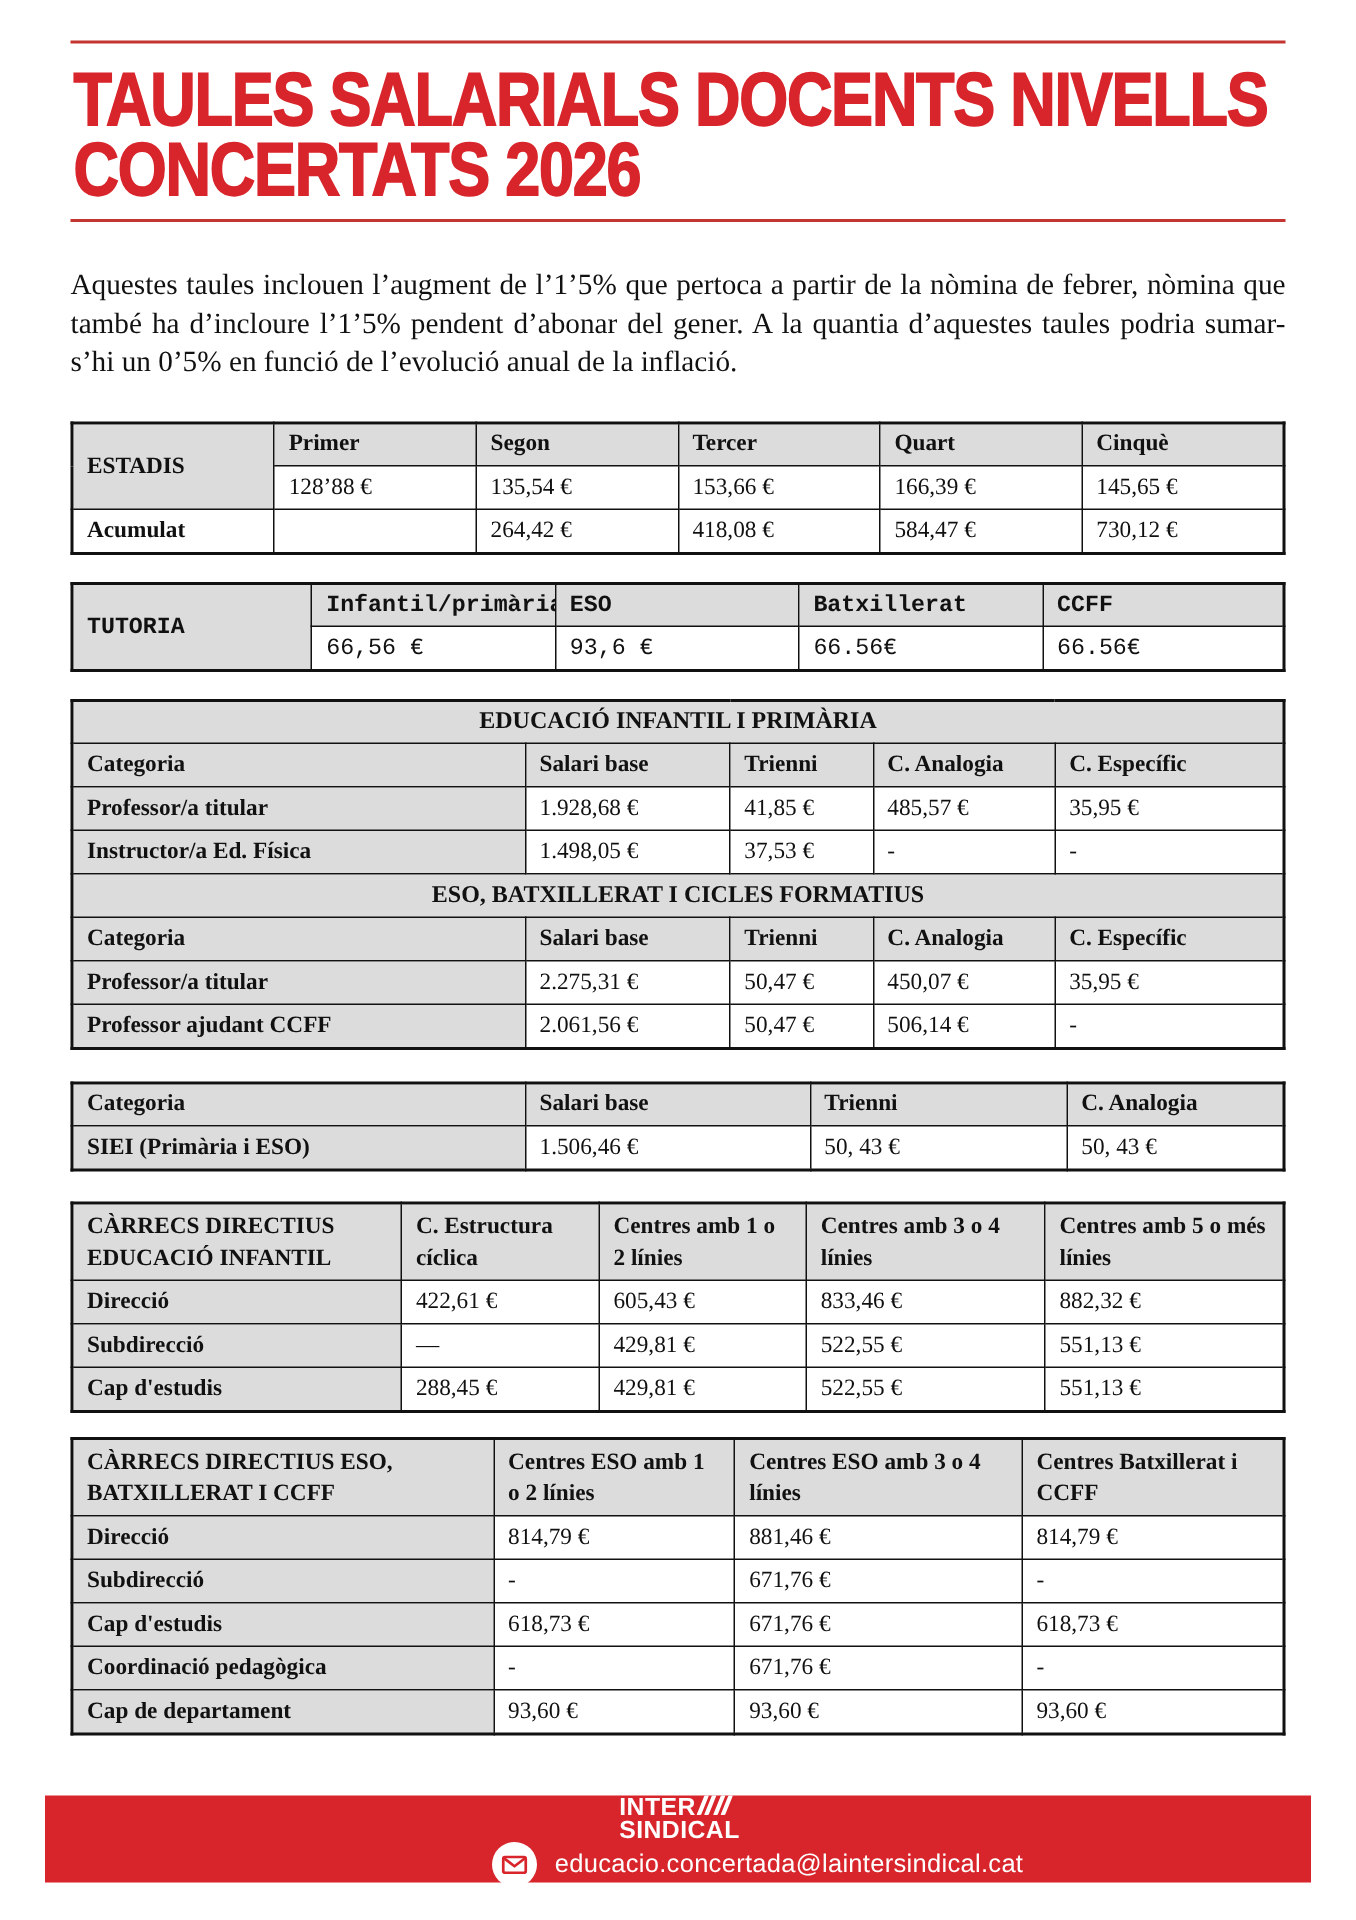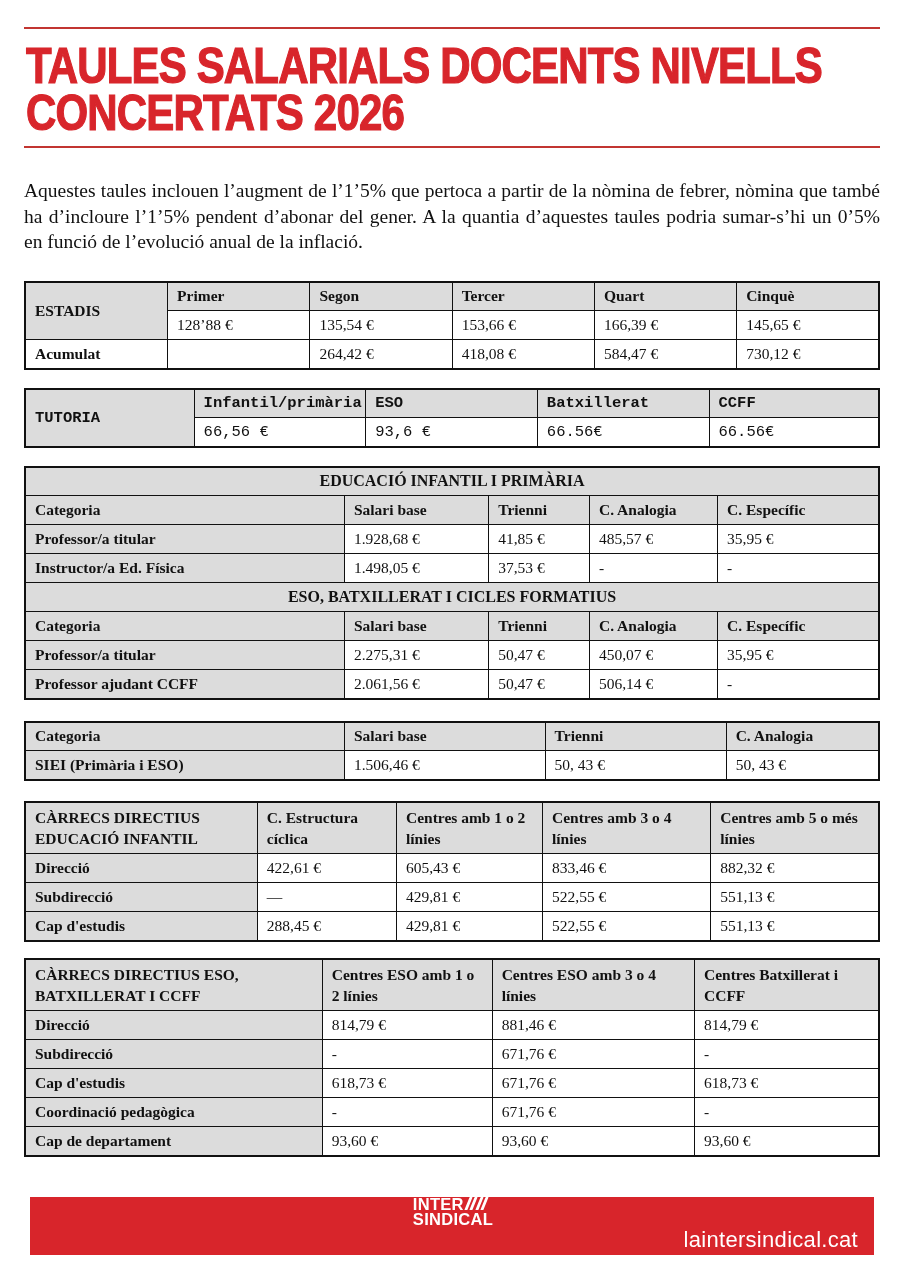--- a/index.html
+++ b/index.html
@@ -4,21 +4,21 @@
 <style>
   * { box-sizing: border-box; }
   html, body { margin: 0; padding: 0; }
   body {
     width: 904px; height: 1280px;
     background: #ffffff;
     color: #111;
     font-family: "Liberation Serif", serif;
     overflow: hidden;
   }
-  .page { padding: 0 24px; }
+  .page { padding: 0 47px; }
 
   .red-rule { height: 2px; background: #c23531; border: 0; margin: 0; }
   .rule-top { margin-top: 27px; }
   .rule-under-title { margin-top: 9px; }
 
   h1.doc-title {
     margin: 14px 0 0 2px;
     color: #d8252b;
     font-family: "Liberation Sans", sans-serif;
     font-weight: bold;
@@ -335,15 +335,23 @@
     </tbody>
   </table>
 
 </div>
 
 <div class="footer-bar">
   <div class="logo">
     <span>INTER</span><span class="slashes"><i></i><i></i><i></i><i></i></span><br>
     <span>SINDICAL</span>
   </div>
+  <div class="email-group">
+    <svg class="email-icon" viewBox="0 0 30 30">
+      <circle cx="15" cy="15" r="15" fill="#ffffff"></circle>
+      <rect x="7.5" y="10" width="15" height="10.5" rx="1.2" fill="none" stroke="#d8252b" stroke-width="1.8"></rect>
+      <path d="M8 10.8 L15 16.2 L22 10.8" fill="none" stroke="#d8252b" stroke-width="1.8" stroke-linecap="round" stroke-linejoin="round"></path>
+    </svg>
+    <span class="email-text">educacio.concertada@laintersindical.cat</span>
+  </div>
   <span class="website">laintersindical.cat</span>
   <span class="page-num">Pàgina 2/3</span>
 </div>
 
 </body></html>

